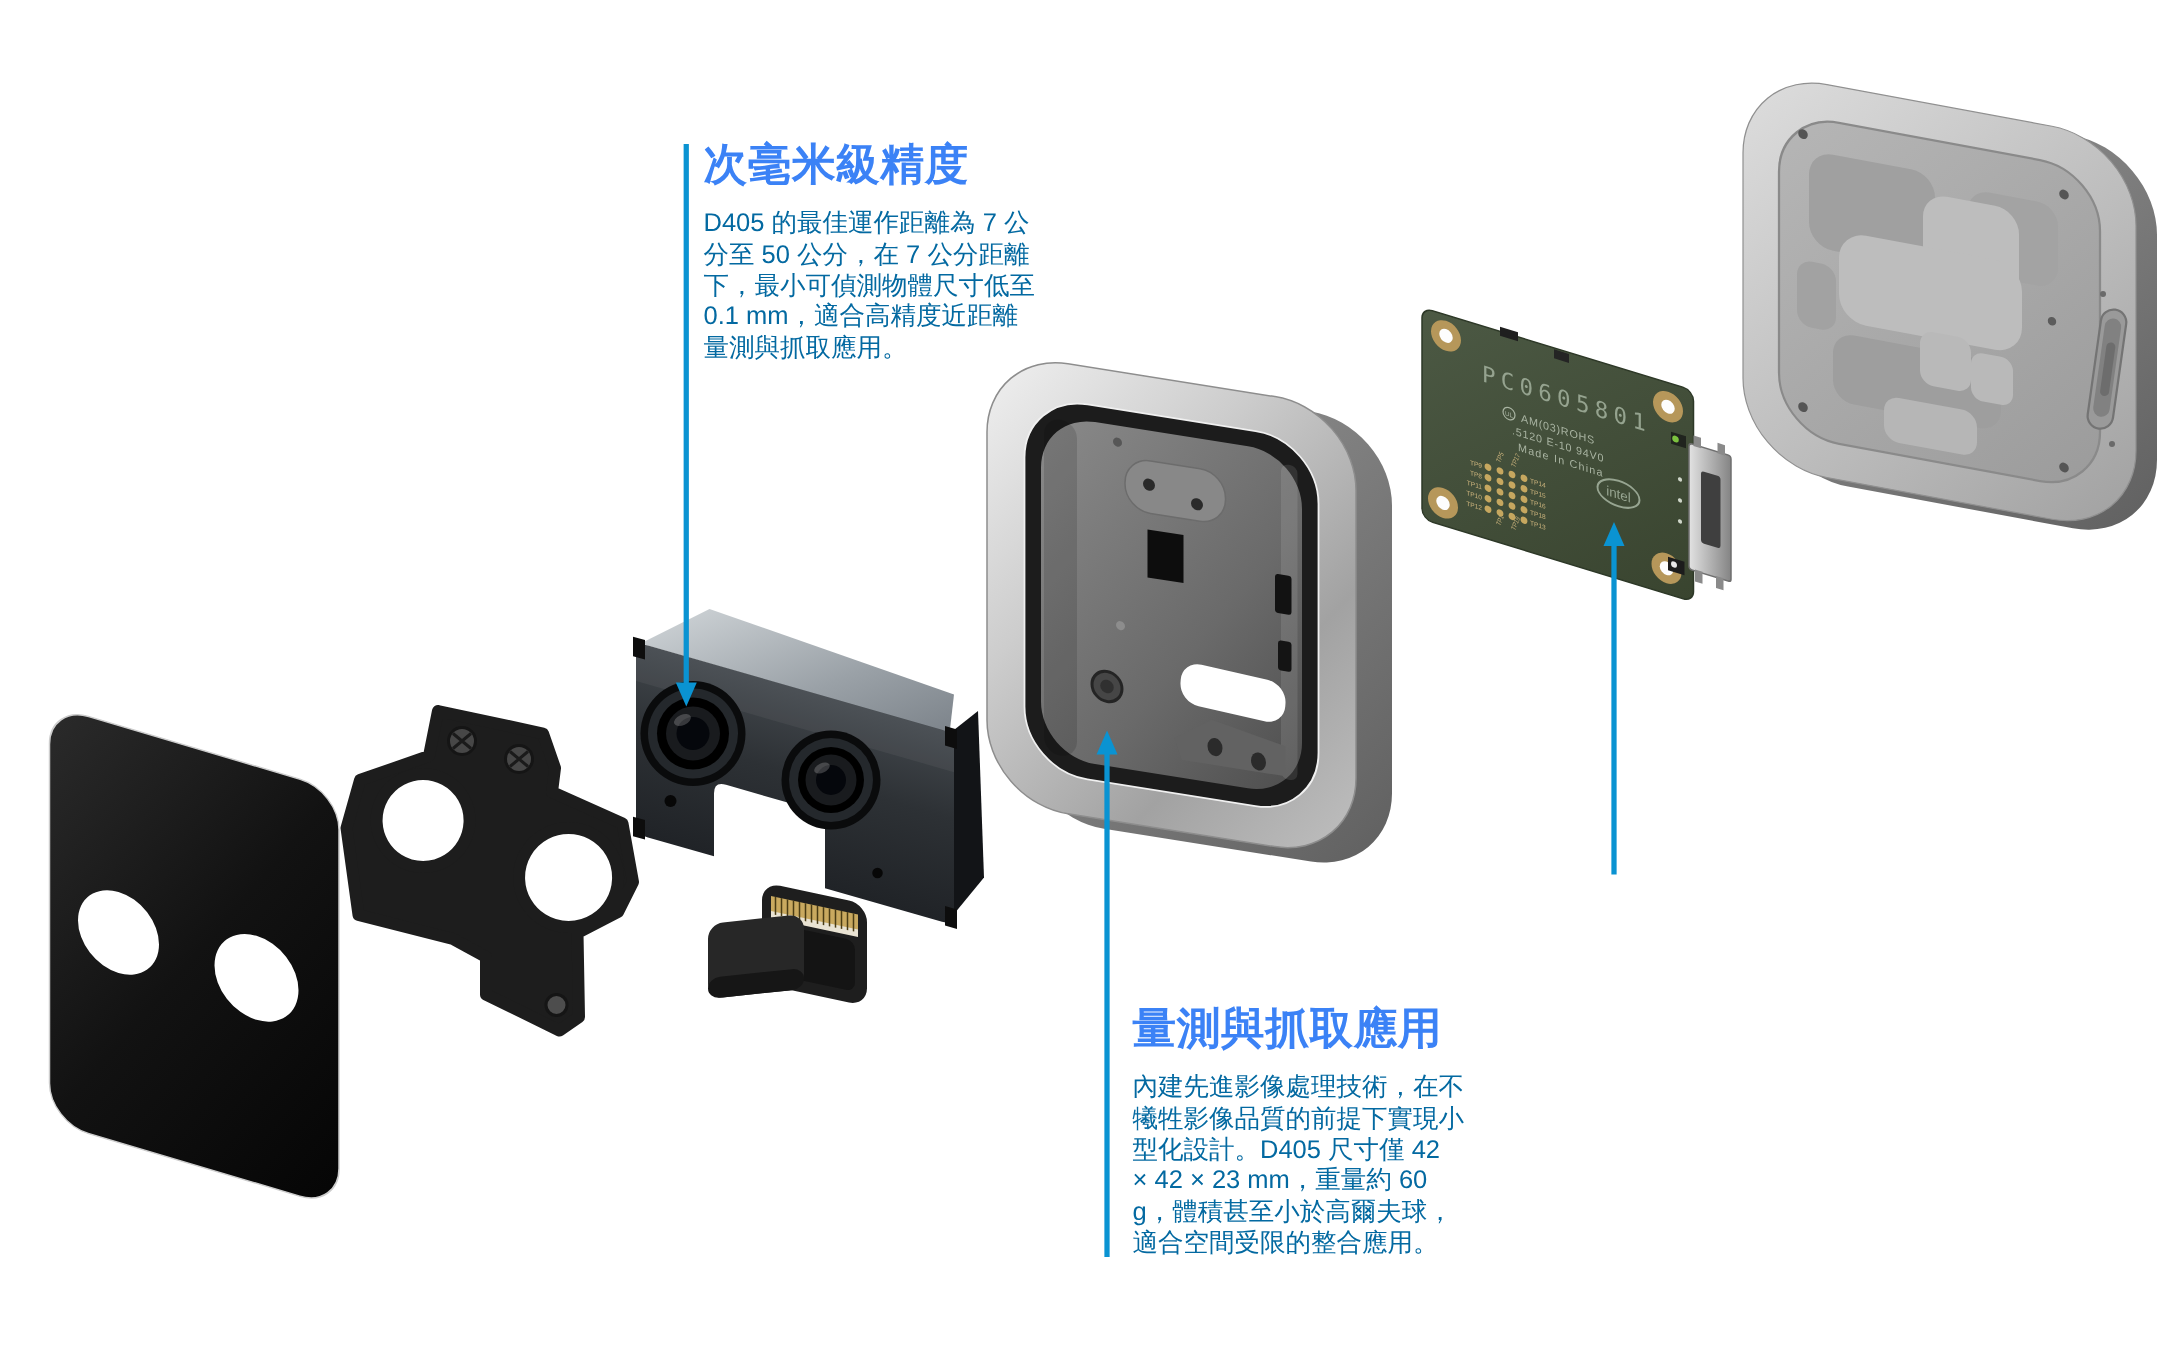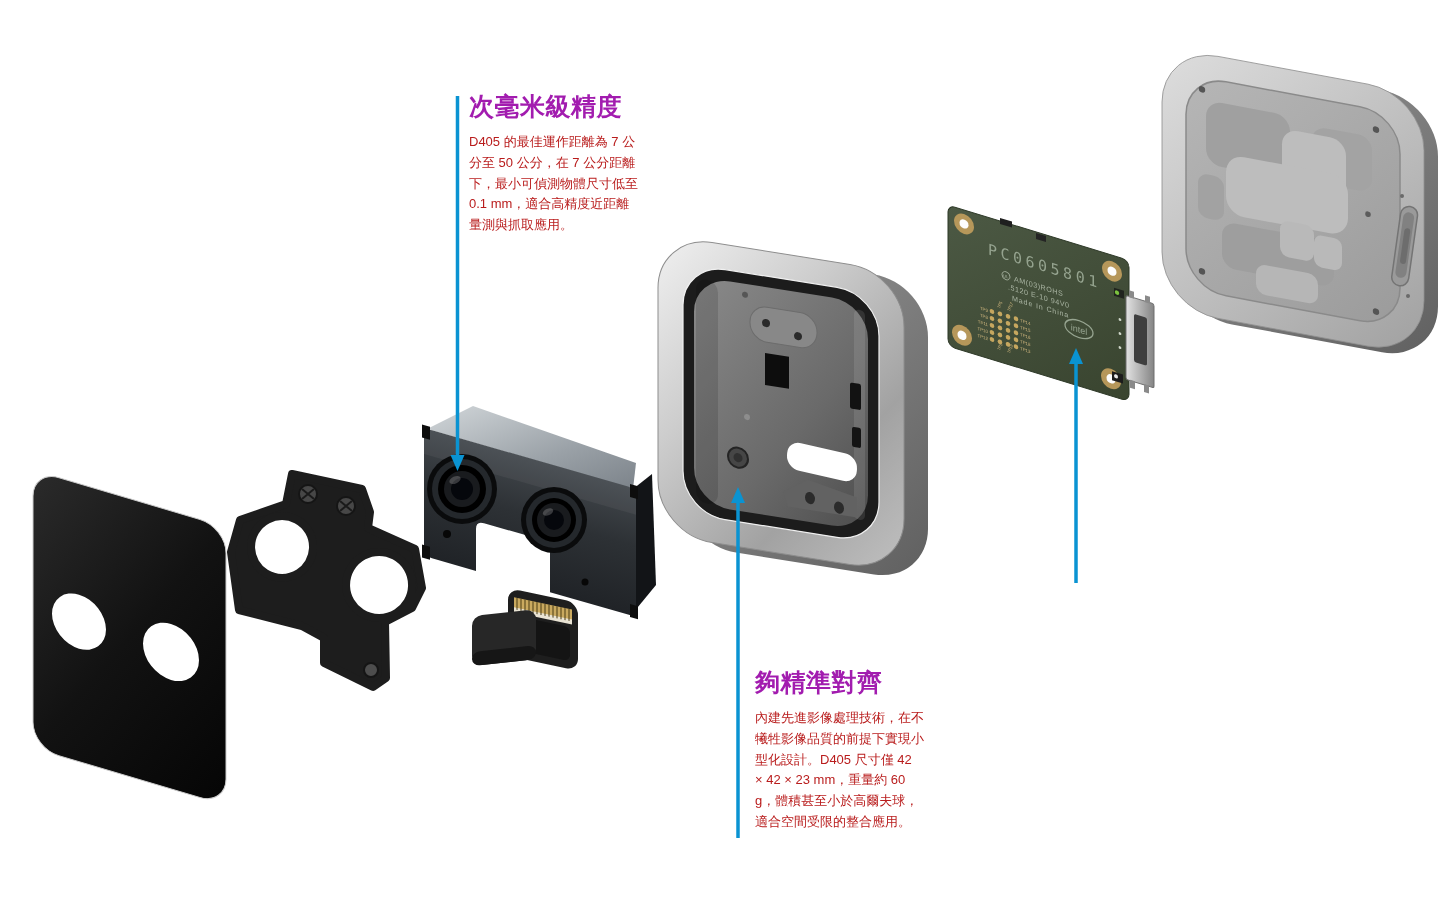--- a/index.html
+++ b/index.html
@@ -1,21 +1,21 @@
 <!DOCTYPE html>
 <html style="--accent: #0a93d2;"><head>
 <meta charset="utf-8">
 <style>
   html,body{margin:0;padding:0;background:#ffffff;}
   .stage{position:relative;width:1446px;height:904px;background:#ffffff;overflow:hidden;
          font-family:"Liberation Sans","DejaVu Sans",sans-serif;}
   .stage svg{position:absolute;left:0;top:0;}
   .callout{position:absolute;color:#111;}
-  .callout h2{margin:0 0 9px 0;font-size:25px;font-weight:700;letter-spacing:0.5px;color:#a21caf;}
-  .callout p{margin:0;font-size:13px;line-height:20.8px;color:#b91c1c;white-space:pre-line;}
+  .callout h2{margin:0 0 9px 0;font-size:29px;font-weight:700;letter-spacing:0.5px;color:#3b82f6;}
+  .callout p{margin:0;font-size:17px;line-height:20.8px;color:#0369a1;white-space:pre-line;}
   .accent{stroke:var(--accent,#0a93d2);}
   .accent-fill{fill:var(--accent,#0a93d2);}
 </style>
 </head>
 <body>
 
 <div class="stage">
 
 <svg width="1446" height="904" viewBox="0 0 1446 904">
   <defs>
@@ -291,21 +291,21 @@
 分至 50 公分，在 7 公分距離
 下，最小可偵測物體尺寸低至
 0.1 mm，適合高精度近距離
 量測與抓取應用。</p>
   </div>
 
   <div class="callout" style="left:1088px;top:462px;width:312px;">
   </div>
 
   <div class="callout" style="left:755px;top:666px;width:252px;">
-    <h2>夠精準對齊</h2>
+    <h2>量測與抓取應用</h2>
     <p>內建先進影像處理技術，在不
 犧牲影像品質的前提下實現小
 型化設計。D405 尺寸僅 42
 × 42 × 23 mm，重量約 60
 g，體積甚至小於高爾夫球，
 適合空間受限的整合應用。</p>
   </div>
 
 </div>
 

